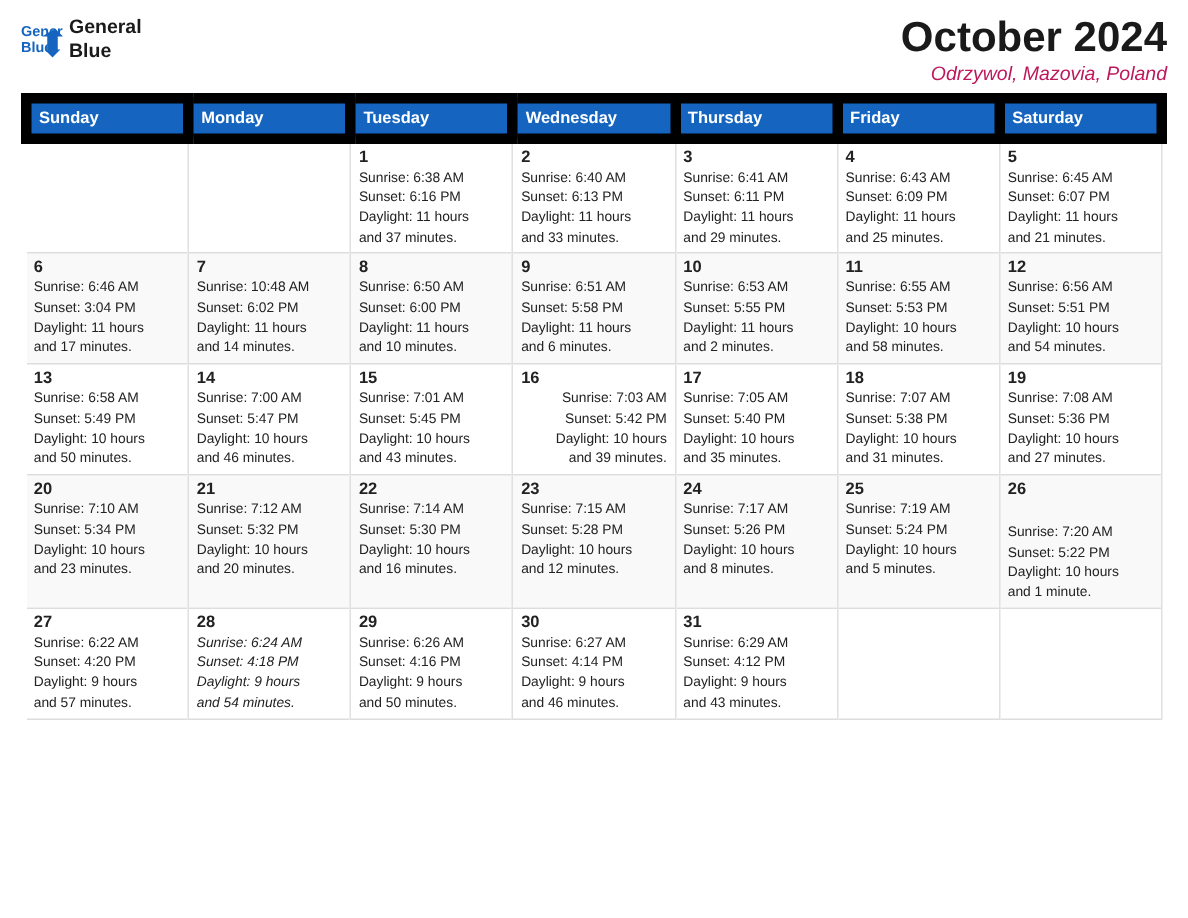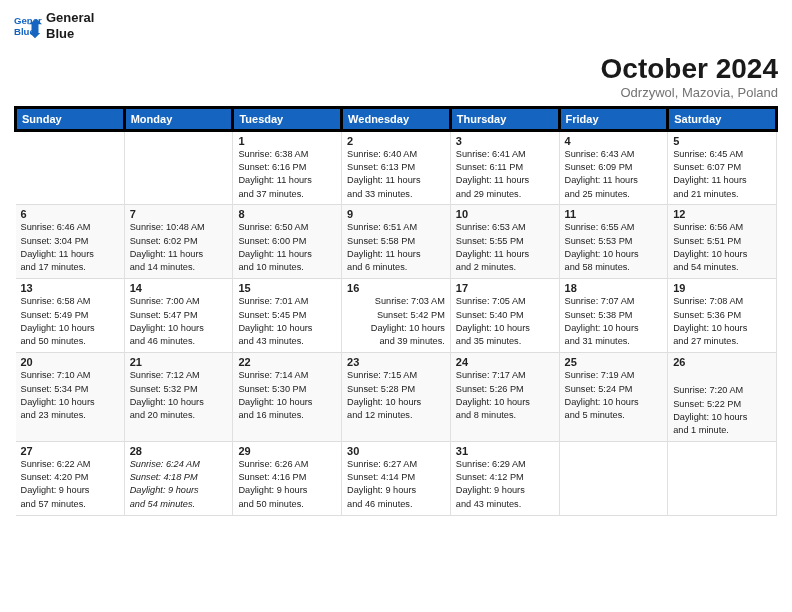--- a/index.html
+++ b/index.html
@@ -38,39 +38,39 @@
       height: 28px;
     }
     .title-block {
       text-align: right;
     }
     .month-title {
       font-size: 28px;
       font-weight: bold;
       color: #1a1a1a;
       line-height: 1.1;
-      margin-top: 44px;
     }
     .subtitle {
       font-size: 13px;
-      color: #737373;
+      color: #be185d;
+      font-style: italic;
     }
     table {
       width: 100%;
       border-collapse: collapse;
       table-layout: fixed;
     }
     thead th {
       background: #1565c0;
       color: #fff;
       font-size: 11px;
       font-weight: bold;
       text-align: left;
       padding: 4px 5px;
-      border: 3px solid #000000;
+      border: 7px solid #000000;
     }
     tbody tr {
       border-bottom: 1px solid #ddd;
     }
     tbody td {
       vertical-align: top;
       padding: 3px 5px;
       font-size: 9.2px;
       color: #222;
       border-right: 1px solid #e0e0e0;

